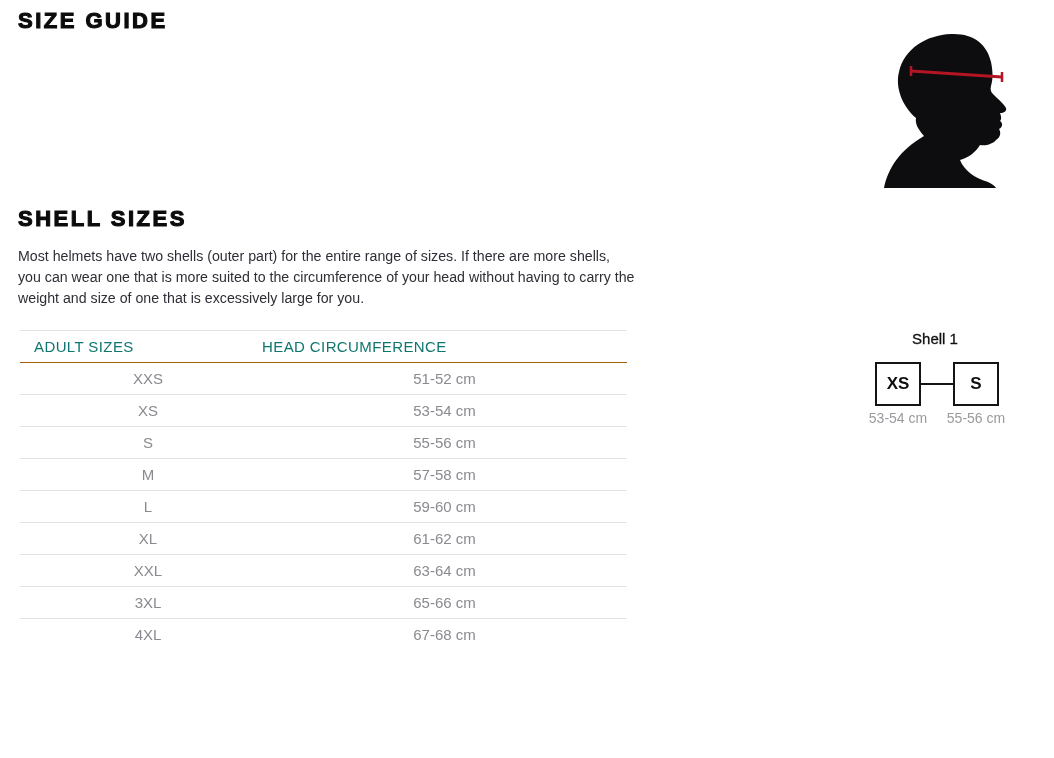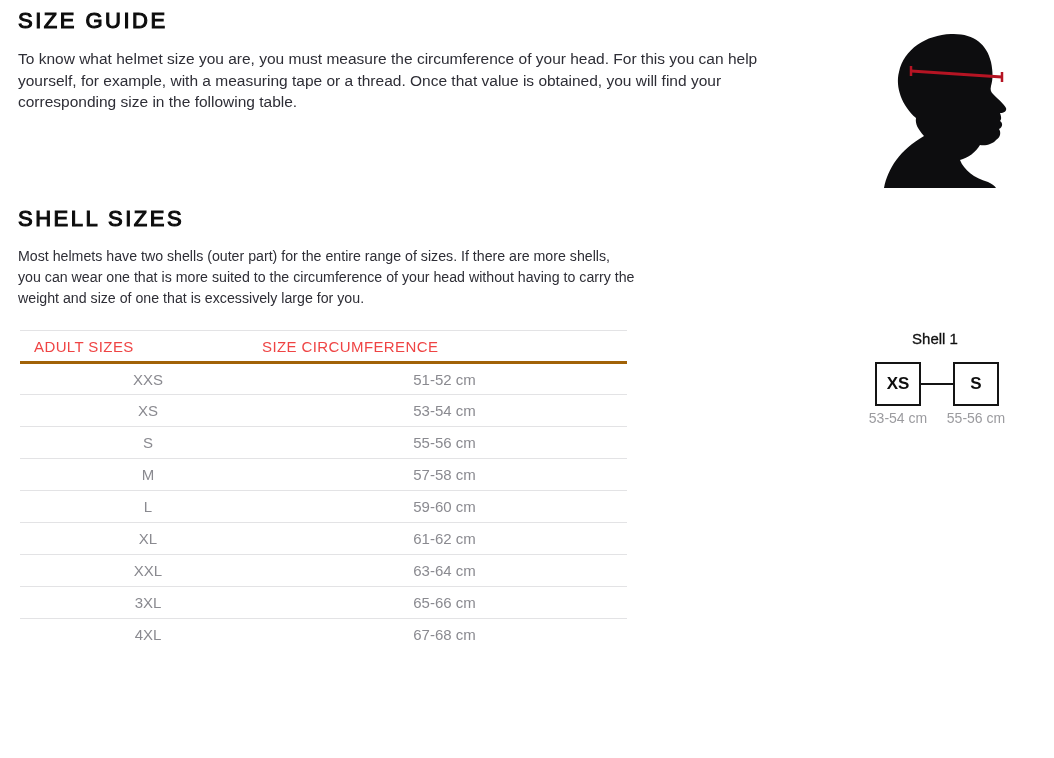--- a/index.html
+++ b/index.html
@@ -14,21 +14,21 @@
     height: 758px;
     background: #ffffff;
     overflow: hidden;
   }
 
   
   .display-heading {
     position: absolute;
     left: 18px;
     font-size: 22px;
-    font-weight: normal;
+    font-weight: bold;
     letter-spacing: 2.5px;
     color: #0c0c0c;
     -webkit-text-stroke: 1.1px #0c0c0c;
     white-space: nowrap;
   }
   #size-guide-title { top: 8px; }
   #shell-sizes-title { top: 206px; }
 
   
   .para {
@@ -69,24 +69,24 @@
     height: 32px;
     font-weight: normal;
     text-align: left;
     vertical-align: middle;
     font-size: 15px;
     padding: 0;
   }
   .size-table col.c1 { width: 242px; }
   .size-table th:first-child, .size-table td:first-child { padding-left: 14px; }
   .size-table thead th {
-    color: #ef4444;
+    color: #0f766e;
     letter-spacing: 0.4px;
     border-top: 1px solid #e3e3e5;
-    border-bottom: 3px solid #a16207;
+    border-bottom: 1px solid #a16207;
   }
   .size-table tbody td {
     color: #8a8a90;
     border-bottom: 1px solid #e3e3e5;
     text-align: center;
   }
   .size-table tbody tr:last-child td { border-bottom: none; }
 
   
   .shell-group {
@@ -143,21 +143,20 @@
   .shell-range.left-range { left: -2px; }
   .shell-range.right-range { left: 76px; }
 </style>
 </head>
 <body>
 
 <div class="canvas">
 
   <h1 id="size-guide-title" class="display-heading">SIZE GUIDE</h1>
 
-  <p id="size-guide-intro" class="para">To know what helmet size you are, you must measure the circumference of your head. For this you can help yourself, for example, with a measuring tape or a thread. Once that value is obtained, you will find your corresponding size in the following table.</p>
 
   <svg class="head-figure" viewBox="0 0 135 162" aria-hidden="true">
     <path fill="#0d0d0f" d="
       M 4 160
       C 8 140 20 122 44 108
       C 38 101 35 96 36 90
       C 22 78 15 59 19 44
       C 24 21 46 7 71 6
       C 93 5 107 16 111 34
       C 113 44 113 51 111 58
@@ -184,21 +183,21 @@
   <p id="shell-sizes-intro" class="para">Most helmets have two shells (outer part) for the entire range of sizes. If there are more shells, you can wear one that is more suited to the circumference of your head without having to carry the weight and size of one that is excessively large for you.</p>
 
   <table class="size-table">
     <colgroup>
         <col class="c1">
         <col class="c2">
       </colgroup>
     <thead>
       <tr>
         <th>ADULT SIZES</th>
-        <th>SIZE CIRCUMFERENCE</th>
+        <th>HEAD CIRCUMFERENCE</th>
       </tr>
     </thead>
     <tbody>
       <tr>
         <td>XXS</td>
         <td>51-52 cm</td>
       </tr>
       <tr>
         <td>XS</td>
         <td>53-54 cm</td>

